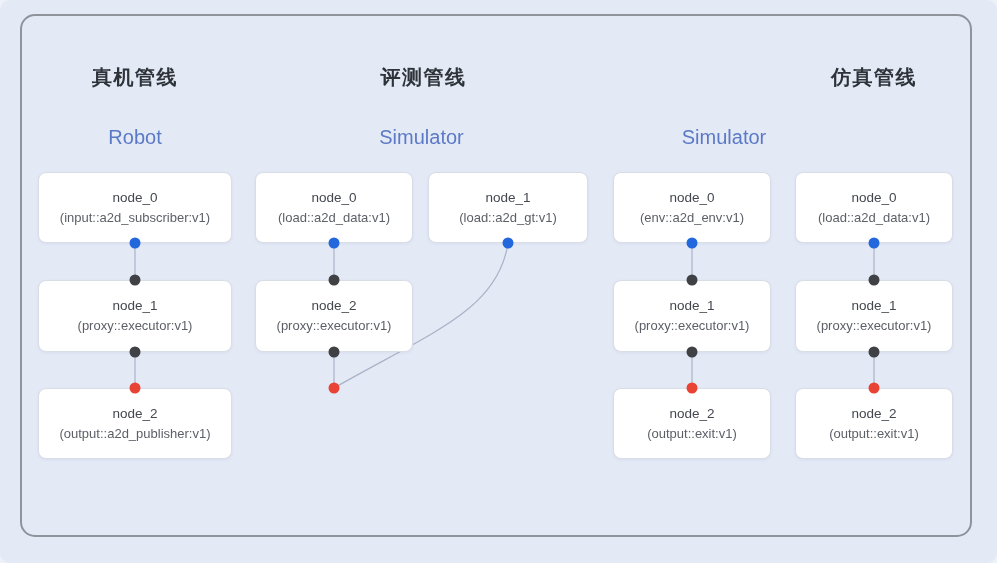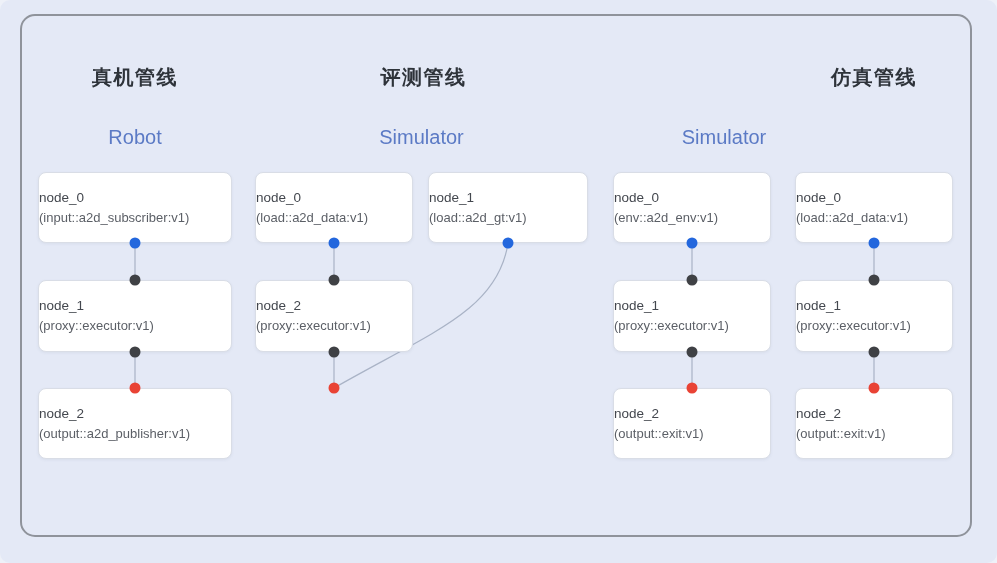--- a/index.html
+++ b/index.html
@@ -20,21 +20,21 @@
   }
   .pipe-sub {
     position:absolute; z-index:2; text-align:center;
     font-size:20px; font-weight:400; color:var(--accent,#5b7ac5);
     line-height:26px;
   }
   .node-box {
     position:absolute; z-index:2; box-sizing:border-box;
     background:#ffffff; border:1px solid #d9dde6; border-radius:8px;
     box-shadow:0 1px 3px rgba(80,90,120,0.08);
-    display:flex; flex-direction:column; align-items:flex-start; justify-content:center;
+    display:flex; flex-direction:column; align-items:center; justify-content:center;
     gap:4px; text-align:center;
   }
   .node-name { font-size:13.5px; color:#43474e; line-height:16px; }
   .node-impl { font-size:13px; color:#5b5f66; line-height:16px; }
 
   .dot {
     position:absolute; z-index:3; width:11px; height:11px; border-radius:50%;
     transform:translate(-50%,-50%);
   }
   .dot.blue { background:var(--port-blue,#2367dd); }

